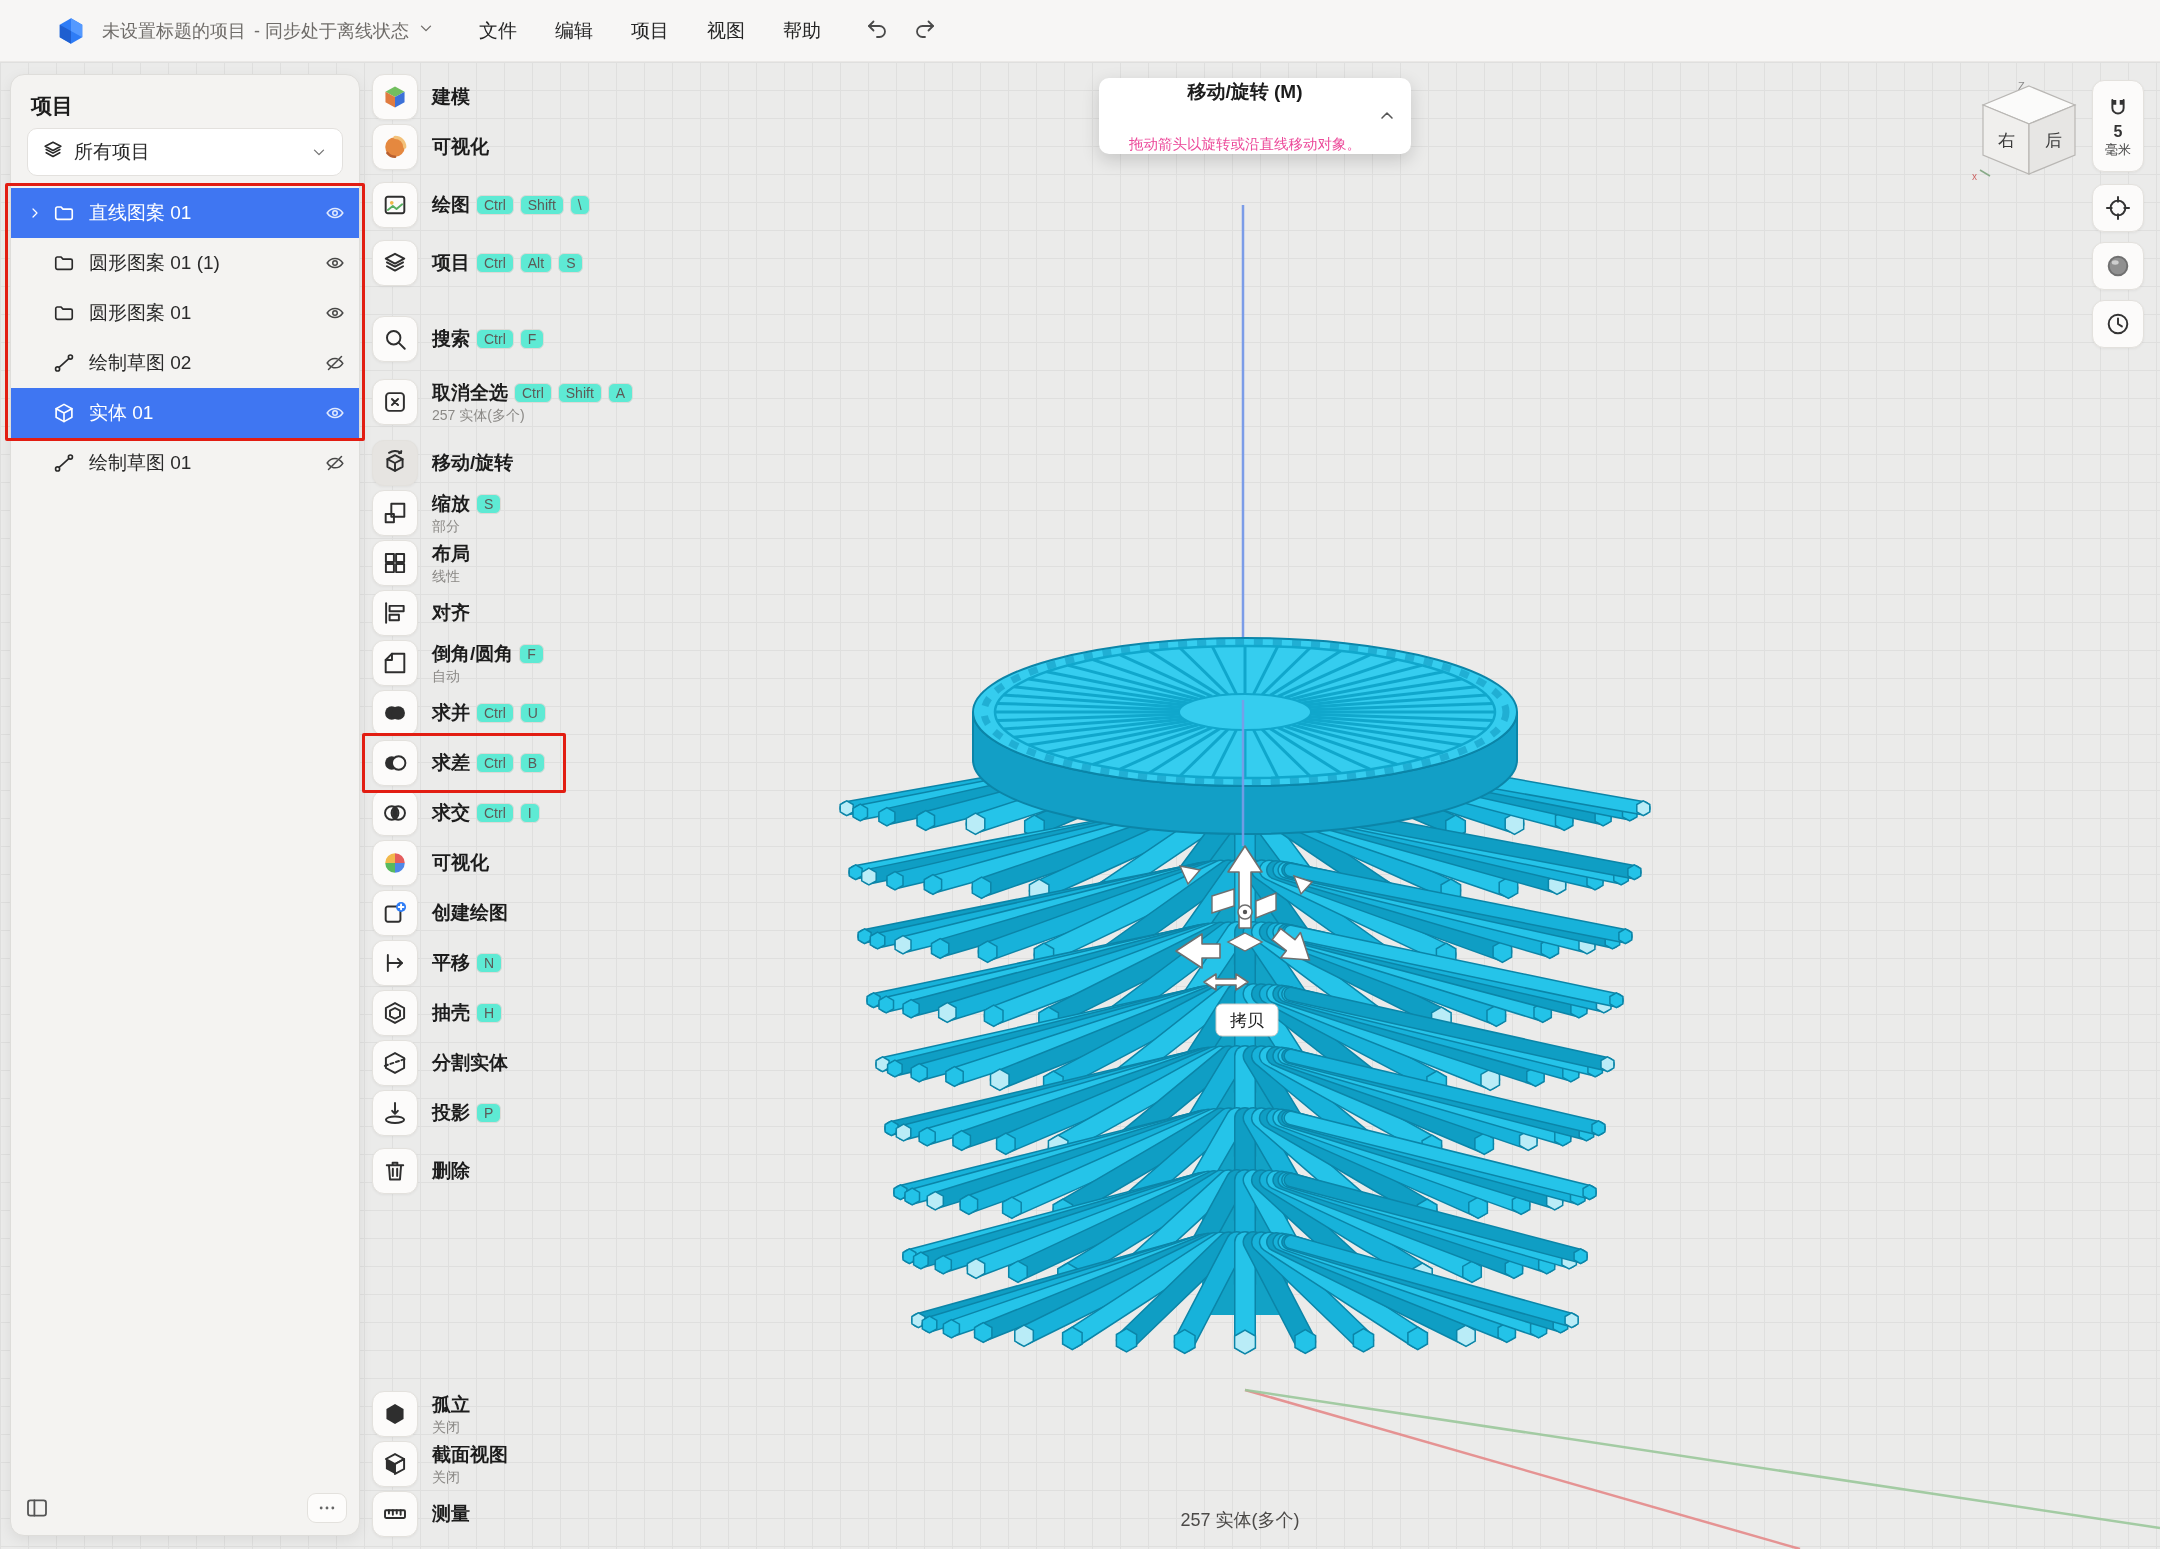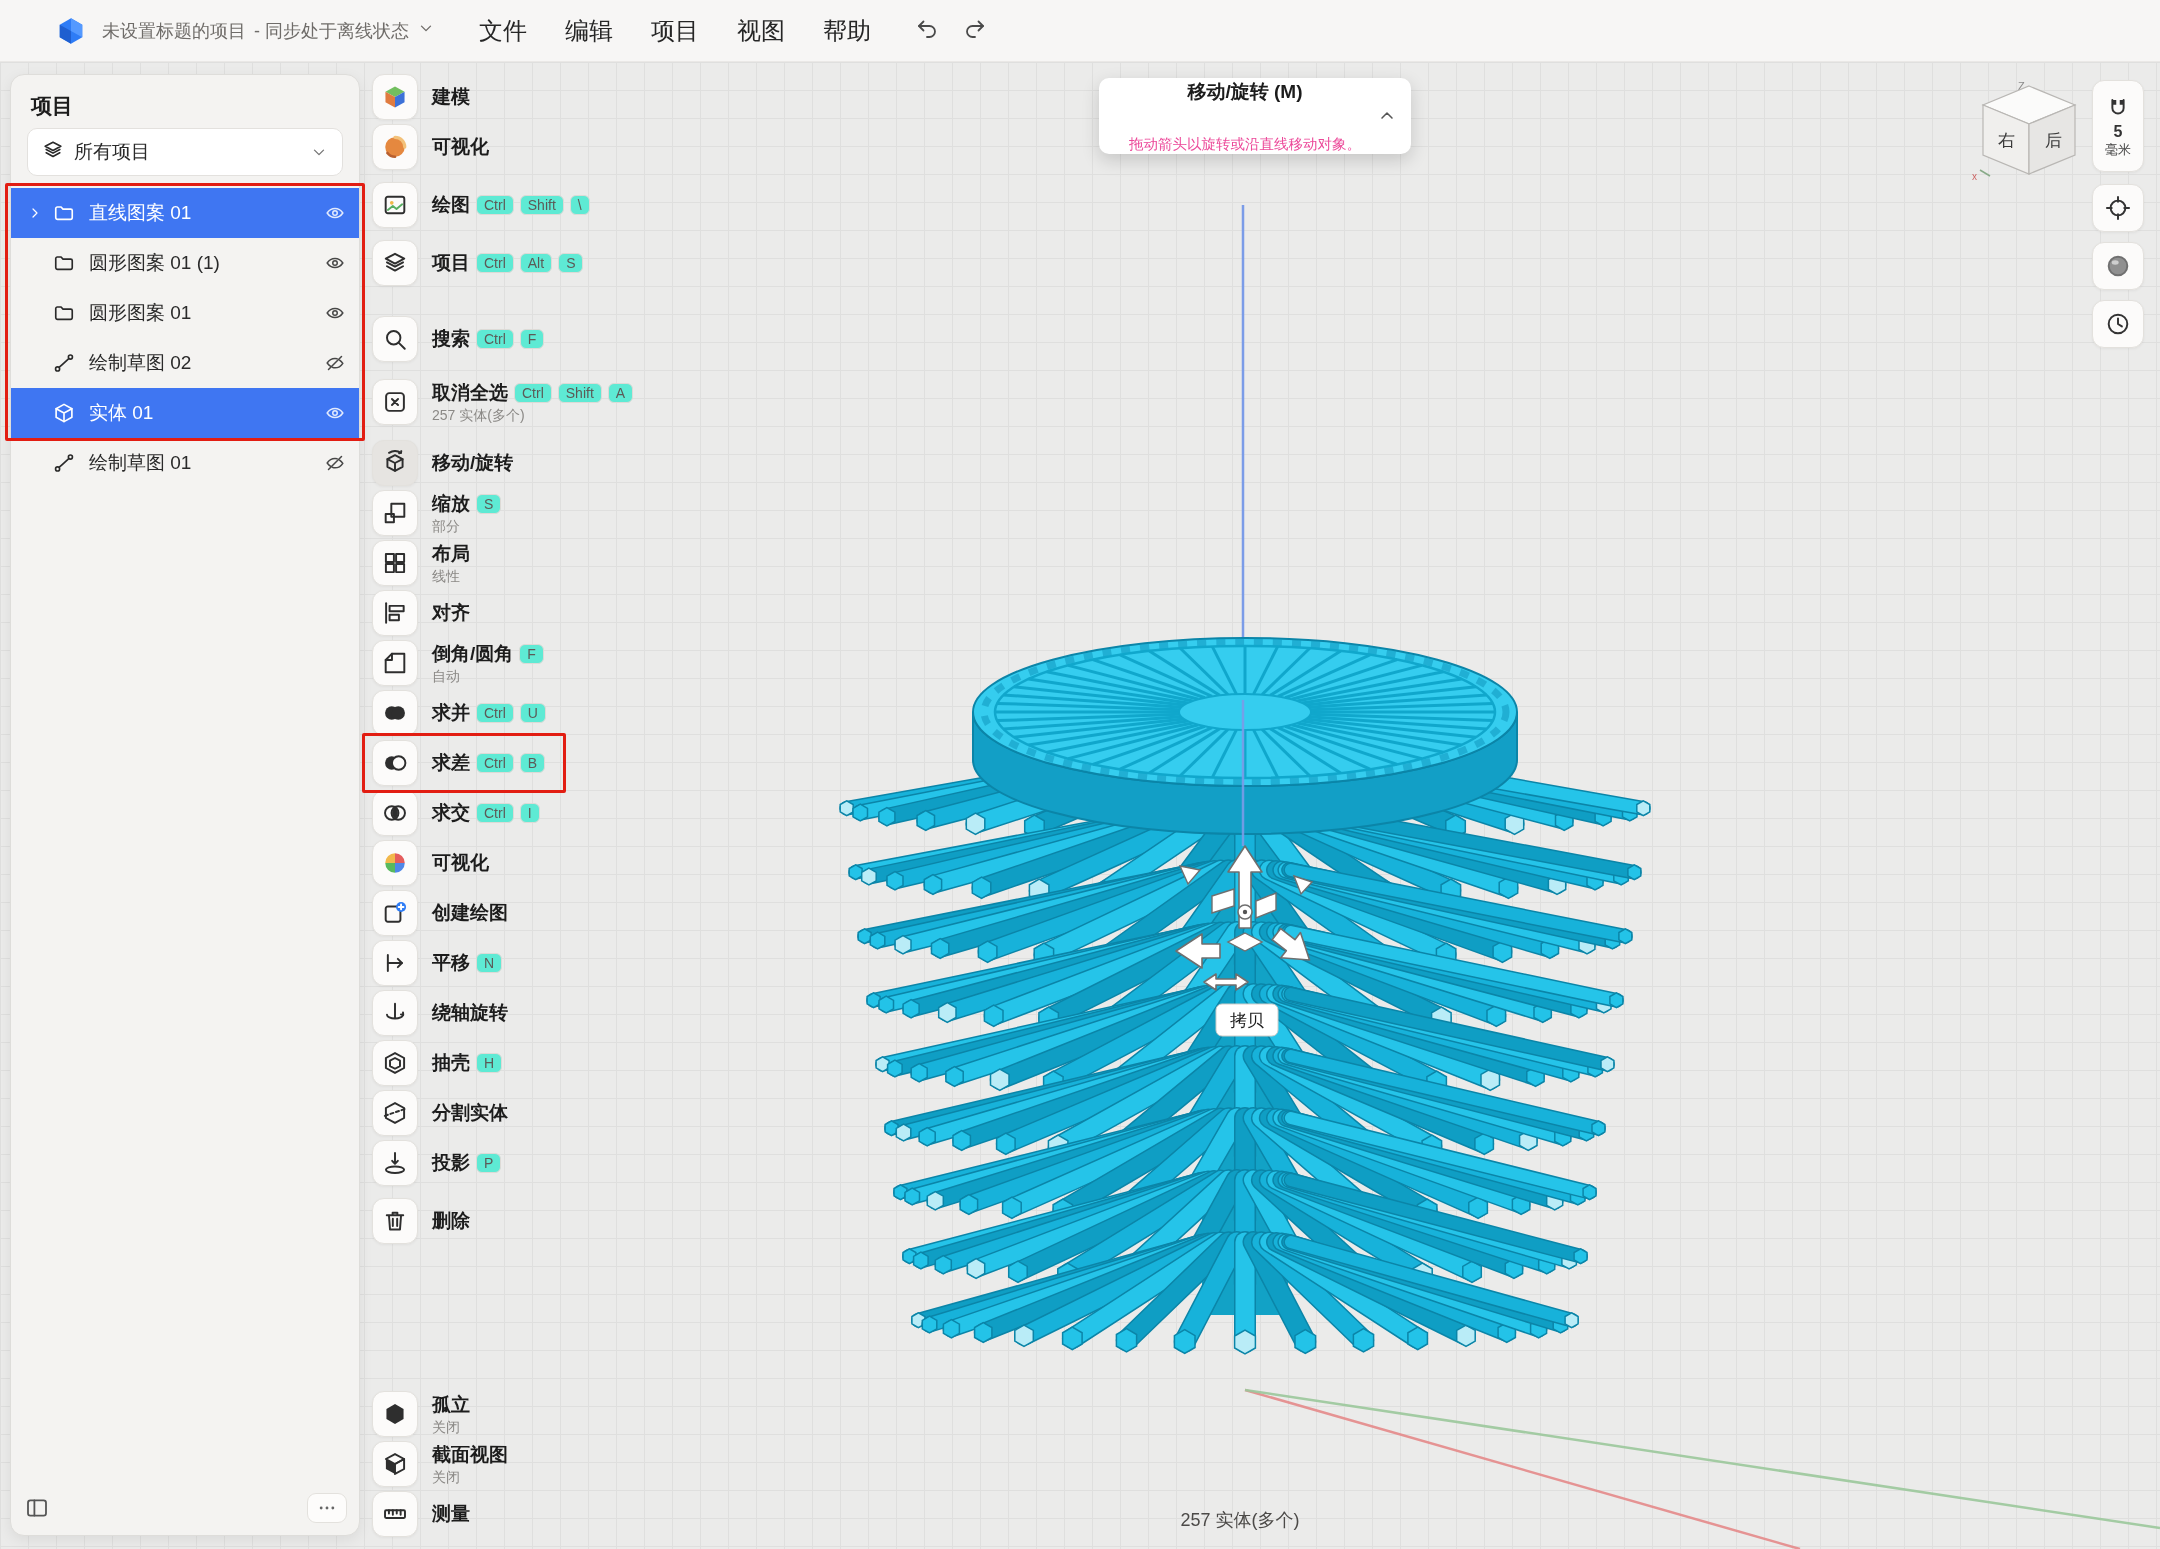--- a/index.html
+++ b/index.html
@@ -12,21 +12,21 @@
     background-size:28px 28px; }
 
   #scene { position:absolute; left:0; top:0; width:2160px; height:1549px; z-index:10; pointer-events:none; }
 
   
   .topbar { position:absolute; top:0; left:0; width:2160px; height:62px; background:#f7f6f5;
     border-bottom:1px solid #eae8e6; z-index:40; display:flex; align-items:center; }
   .tb-logo { margin-left:56px; display:flex; }
   .tb-title { margin-left:16px; font-size:18px; color:#6f6c69; display:flex; align-items:center; gap:8px; white-space:nowrap; }
   .tb-menu { display:flex; margin-left:30px; gap:10px; }
-  .tb-menu-item { font-size:24px; padding:8px 14px; border-radius:8px; color:#262626; cursor:default; }
+  .tb-menu-item { font-size:19px; padding:8px 14px; border-radius:8px; color:#262626; cursor:default; }
   .tb-undo { margin-left:30px; display:flex; gap:24px; color:#4a4a4a; align-items:center; }
 
   
   .side-panel { position:absolute; left:10px; top:74px; width:350px; height:1462px; background:#f4f3f1;
     border:1px solid #deddda; border-radius:14px; z-index:30; box-shadow:0 4px 14px rgba(0,0,0,.07); overflow:hidden; }
   .sp-title { padding:16px 20px 8px; font-size:21px; line-height:29px; font-weight:700; }
   .sp-filter { margin:0 16px 12px; height:48px; background:#fff; border:1px solid #e3e1de; border-radius:10px;
     display:flex; align-items:center; padding:6px 14px; gap:10px; font-size:19px; color:#2a2a2a; }
   .sp-filter .chev { margin-left:auto; color:#777; display:flex; }
   .tree-row { height:50px; display:flex; align-items:center; padding:0 14px 0 16px; font-size:19px; color:#2a2a2a; }
@@ -1130,36 +1130,20 @@
           <span class="t-line">
             <span class="t-label">平移</span>
             <span class="key">N</span>
           </span>
         </span>
       </div>
       <div class="tool-row">
         <span class="t-icon">
           <span class="ic">
             <svg width="26" height="26" viewBox="0 0 24 24" fill="none" stroke="currentColor" stroke-width="1.8" stroke-linecap="round" stroke-linejoin="round">
-              <path d="M12 3.4v13"></path>
-              <path d="M4.6 13.6a7.4 3.4 0 1 0 14.8 0"></path>
-              <path d="M19.4 11.6l.2 2.2-2.1-.5"></path>
-            </svg>
-          </span>
-        </span>
-        <span class="t-text">
-          <span class="t-line">
-            <span class="t-label">绕轴旋转</span>
-          </span>
-        </span>
-      </div>
-      <div class="tool-row">
-        <span class="t-icon">
-          <span class="ic">
-            <svg width="26" height="26" viewBox="0 0 24 24" fill="none" stroke="currentColor" stroke-width="1.8" stroke-linecap="round" stroke-linejoin="round">
               <path d="M12 2.8 20.4 7.4v9.2L12 21.2 3.6 16.6V7.4z"></path>
               <path d="M12 7.4l4.6 2.5v4.9L12 17.3l-4.6-2.5V9.9z"></path>
             </svg>
           </span>
         </span>
         <span class="t-text">
           <span class="t-line">
             <span class="t-label">抽壳</span>
             <span class="key">H</span>
           </span>

